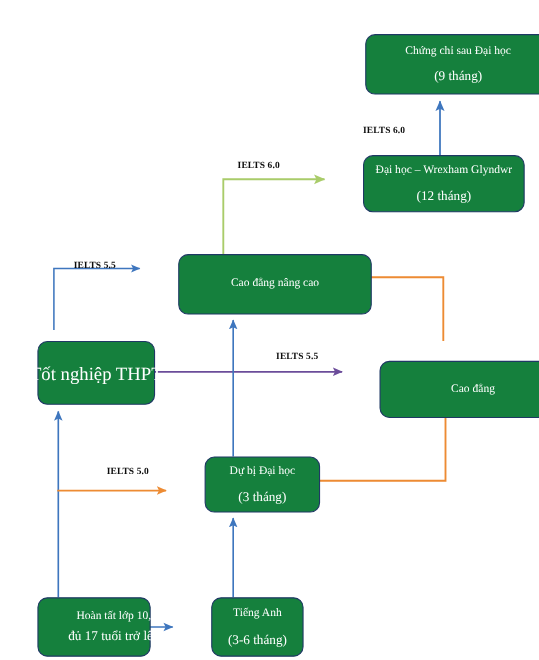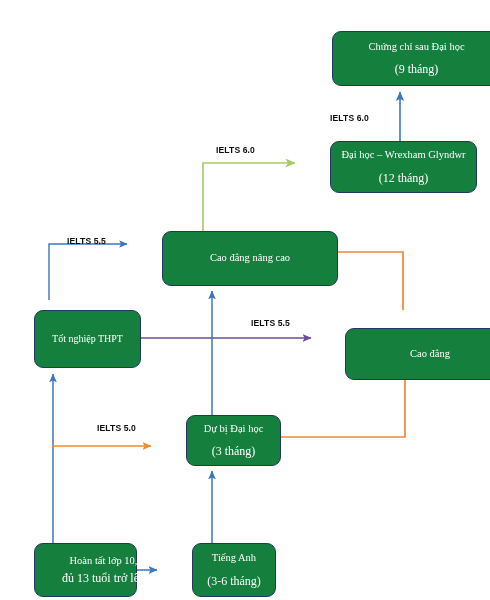--- a/index.html
+++ b/index.html
@@ -40,25 +40,25 @@
     font-size: 10.5px;
     white-space: nowrap;
   }
   .node .l2 {
     font-size: 12px;
     white-space: nowrap;
     margin-top: 11px;
   }
   .node.two-line-tight .l1 { margin-bottom: 0; }
   .node.two-line-tight .l2 { margin-top: 5px; }
-  .node.single .l1 { font-size: 10px; }
+  .node.single .l1 { font-size: 17px; }
 
   .edge-label {
     position: absolute;
-    font-family: Liberation Sans, sans-serif;
+    font-family: Liberation Serif, serif;
     font-size: 8.6px;
     font-weight: bold;
     color: #0d0d0d;
     white-space: nowrap;
     letter-spacing: 0.1px;
     z-index: 4;
     text-align: right;
   }
 </style>
 </head>
@@ -118,28 +118,28 @@
 </div>
 
 <div class="node" style="left:316px; top:328px; width:170px; height:52px;">
   <span class="l1">Cao đẳng</span>
 </div>
 
 <div class="node single" style="left:5px; top:310px; width:107px; height:58px;">
   <span class="l1">Tốt nghiệp THPT</span>
 </div>
 
-<div class="node" style="left:157px; top:415px; width:95px; height:51px;">
+<div class="node" style="left:157px; top:415px; width:105px; height:51px;">
   <span class="l1">Dự bị Đại học</span>
   <span class="l2">(3 tháng)</span>
 </div>
 
 <div class="node two-line-tight" style="left:5px; top:543px; width:103px; height:54px;padding-left:36px;">
   <span class="l1">Hoàn tất lớp 10,</span>
-  <span class="l2">đủ 13 tuổi trở lên</span>
+  <span class="l2">đủ 17 tuổi trở lên</span>
 </div>
 
 <div class="node" style="left:163px; top:543px; width:84px; height:54px;">
   <span class="l1">Tiếng Anh</span>
   <span class="l2">(3-6 tháng)</span>
 </div>
 
 <div class="edge-label" style="left:330px; top:113px;">IELTS 6.0</div>
 
 <div class="edge-label" style="left:216px; top:145px;">IELTS 6.0</div>

